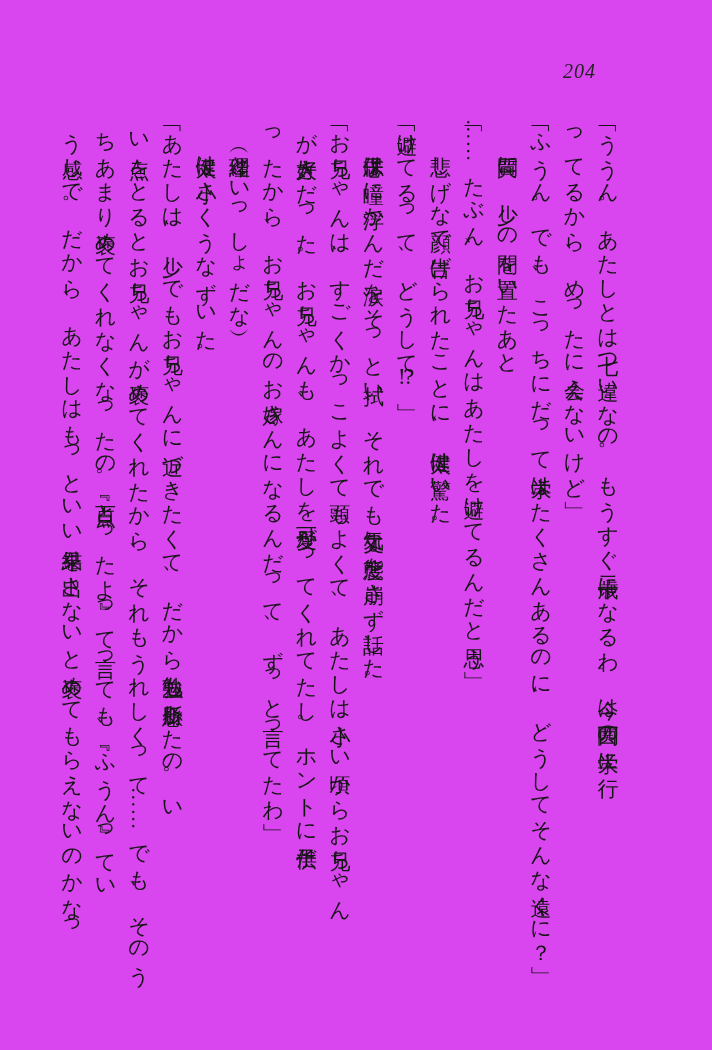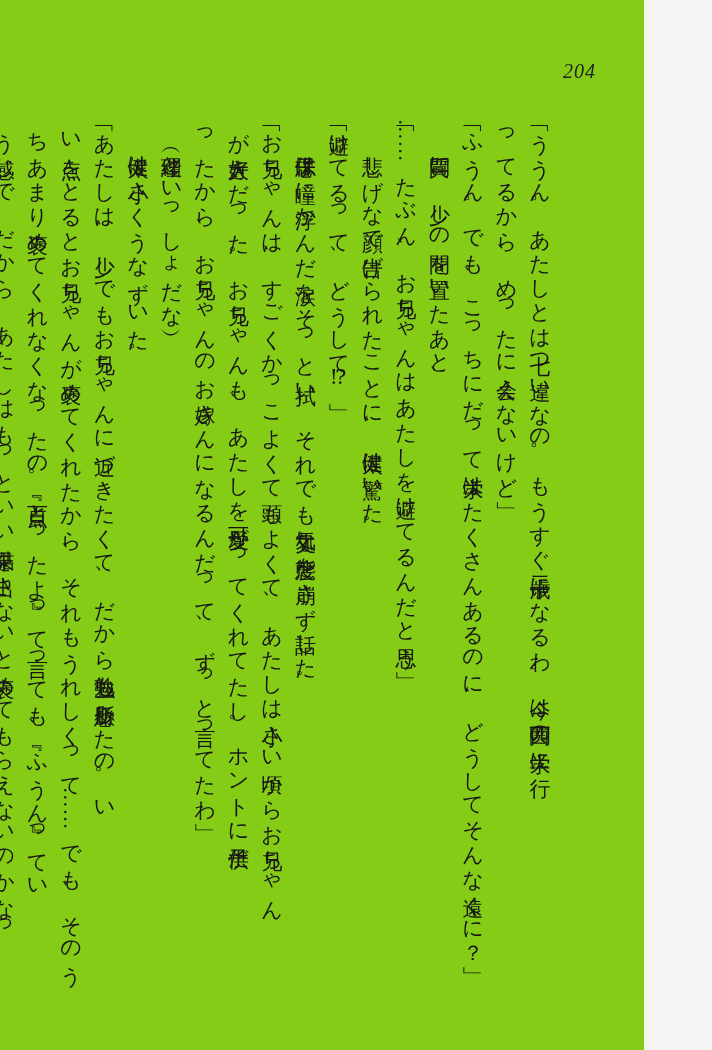--- a/index.html
+++ b/index.html
@@ -3,22 +3,22 @@
 <meta charset="utf-8">
 <style>
   html, body { margin: 0; padding: 0; }
   body {
     width: 712px; height: 1050px;
     background: #f4f4f2;
     font-family: "Liberation Serif", "DejaVu Serif", serif;
   }
   .page {
     position: relative;
-    width: 644px; height: 1050px;
-    background: #84cc16;
+    width: 712px; height: 1050px;
+    background: #d946ef;
     overflow: hidden;
     color: #1c1c1c;
   }
   .folio {
     position: absolute;
     left: 563px; top: 60px;
     font-size: 20px;
     font-style: italic;
     letter-spacing: 1px;
     color: #222;

